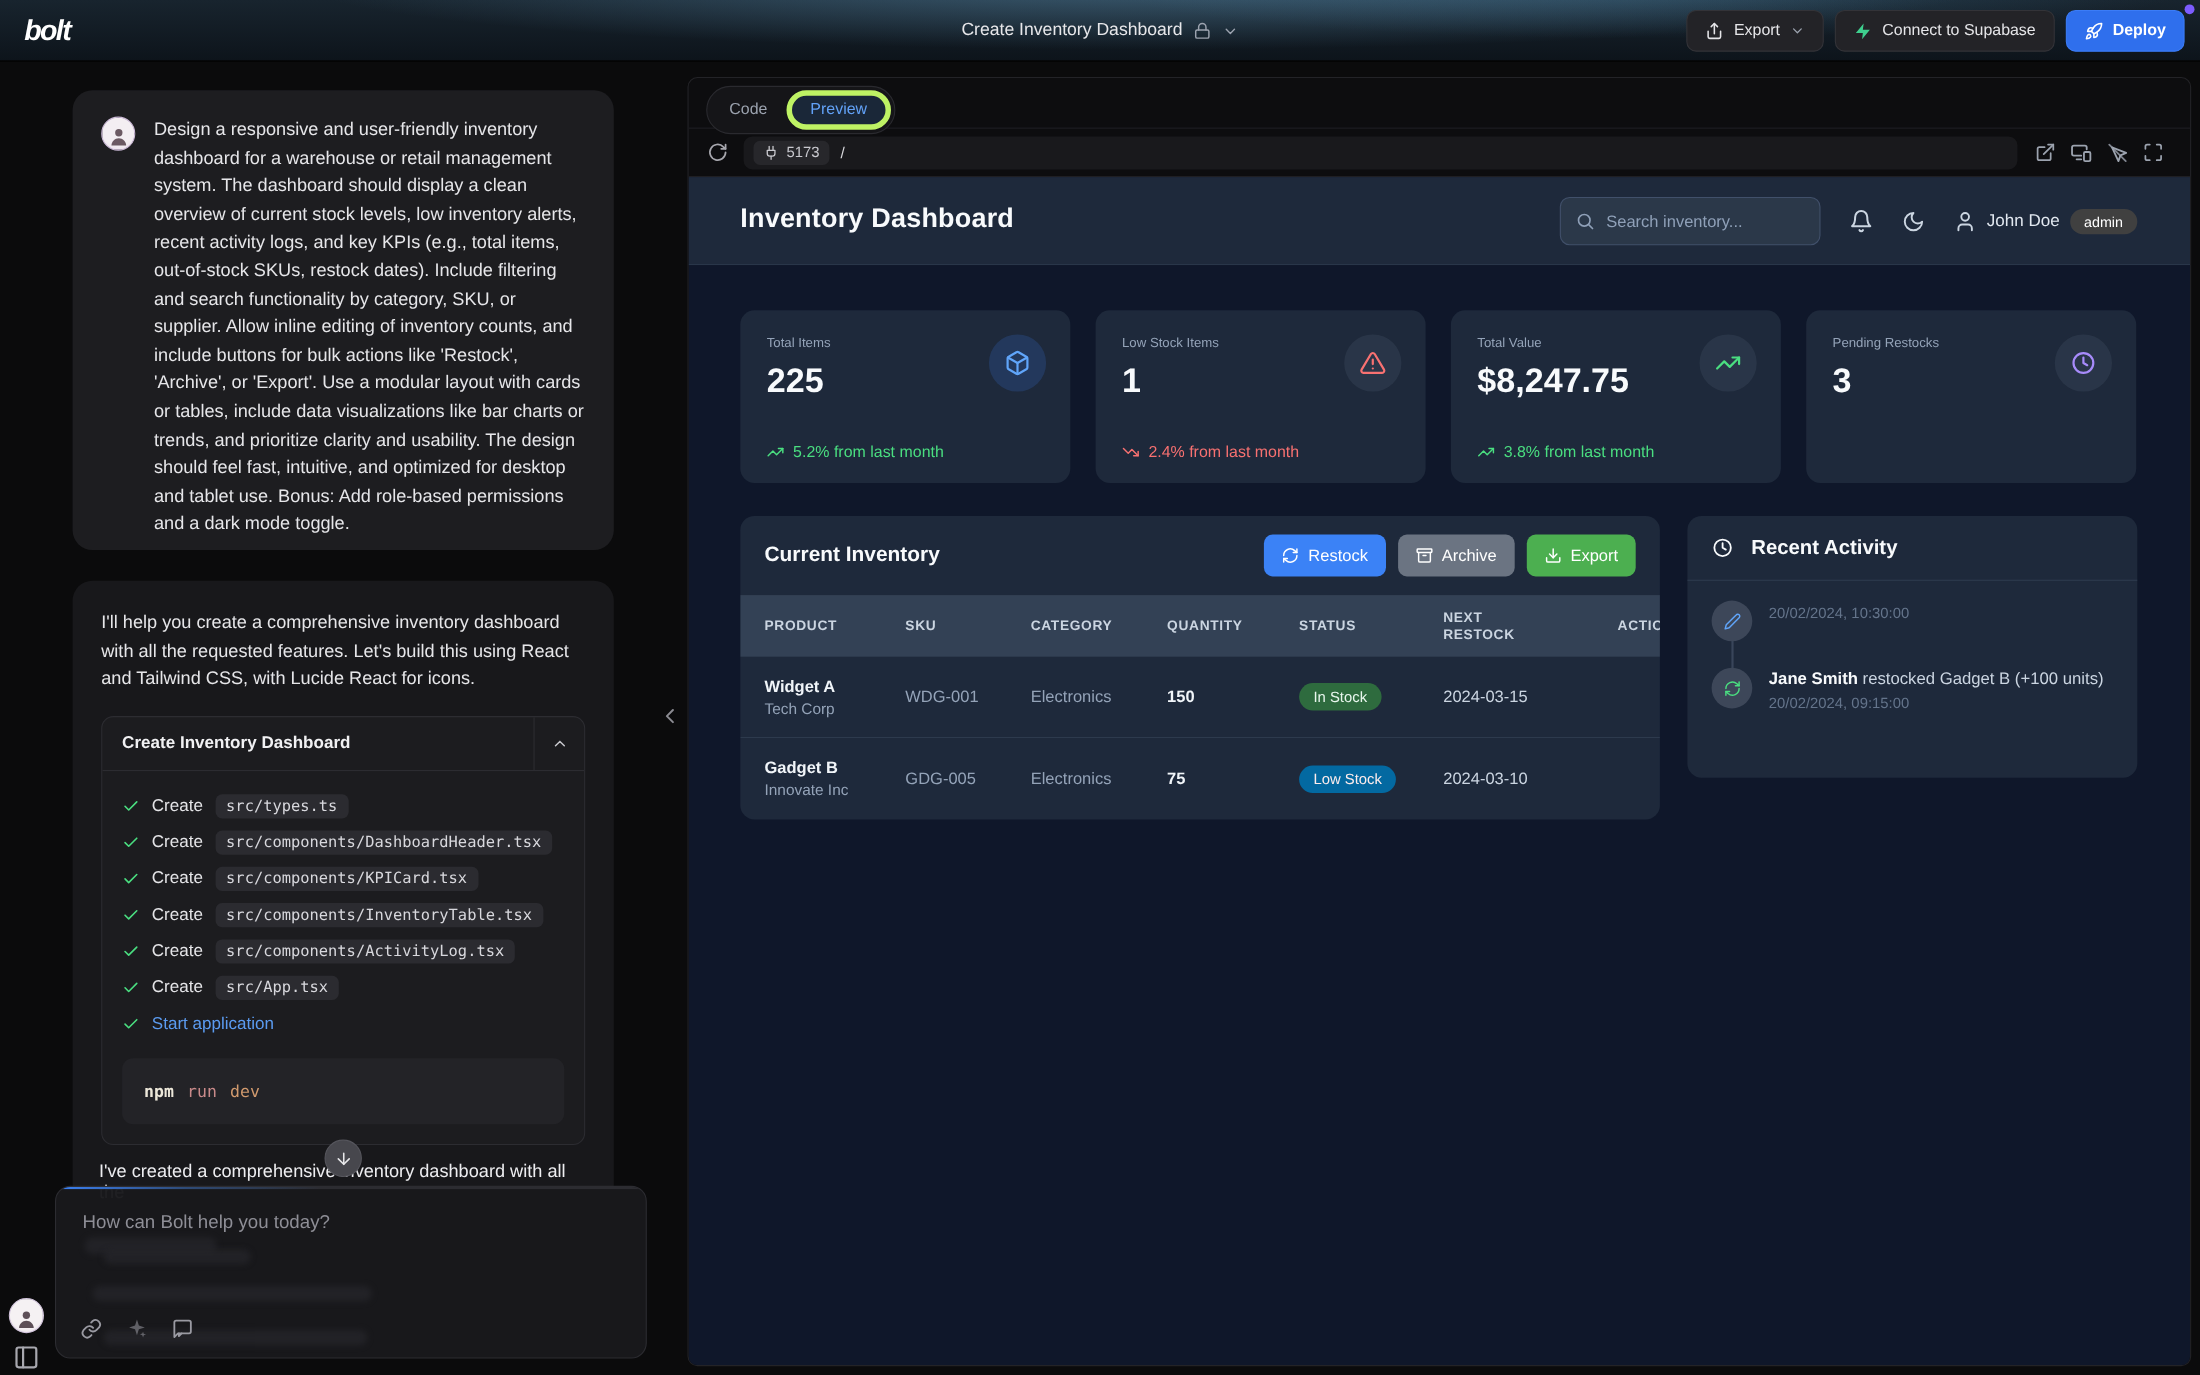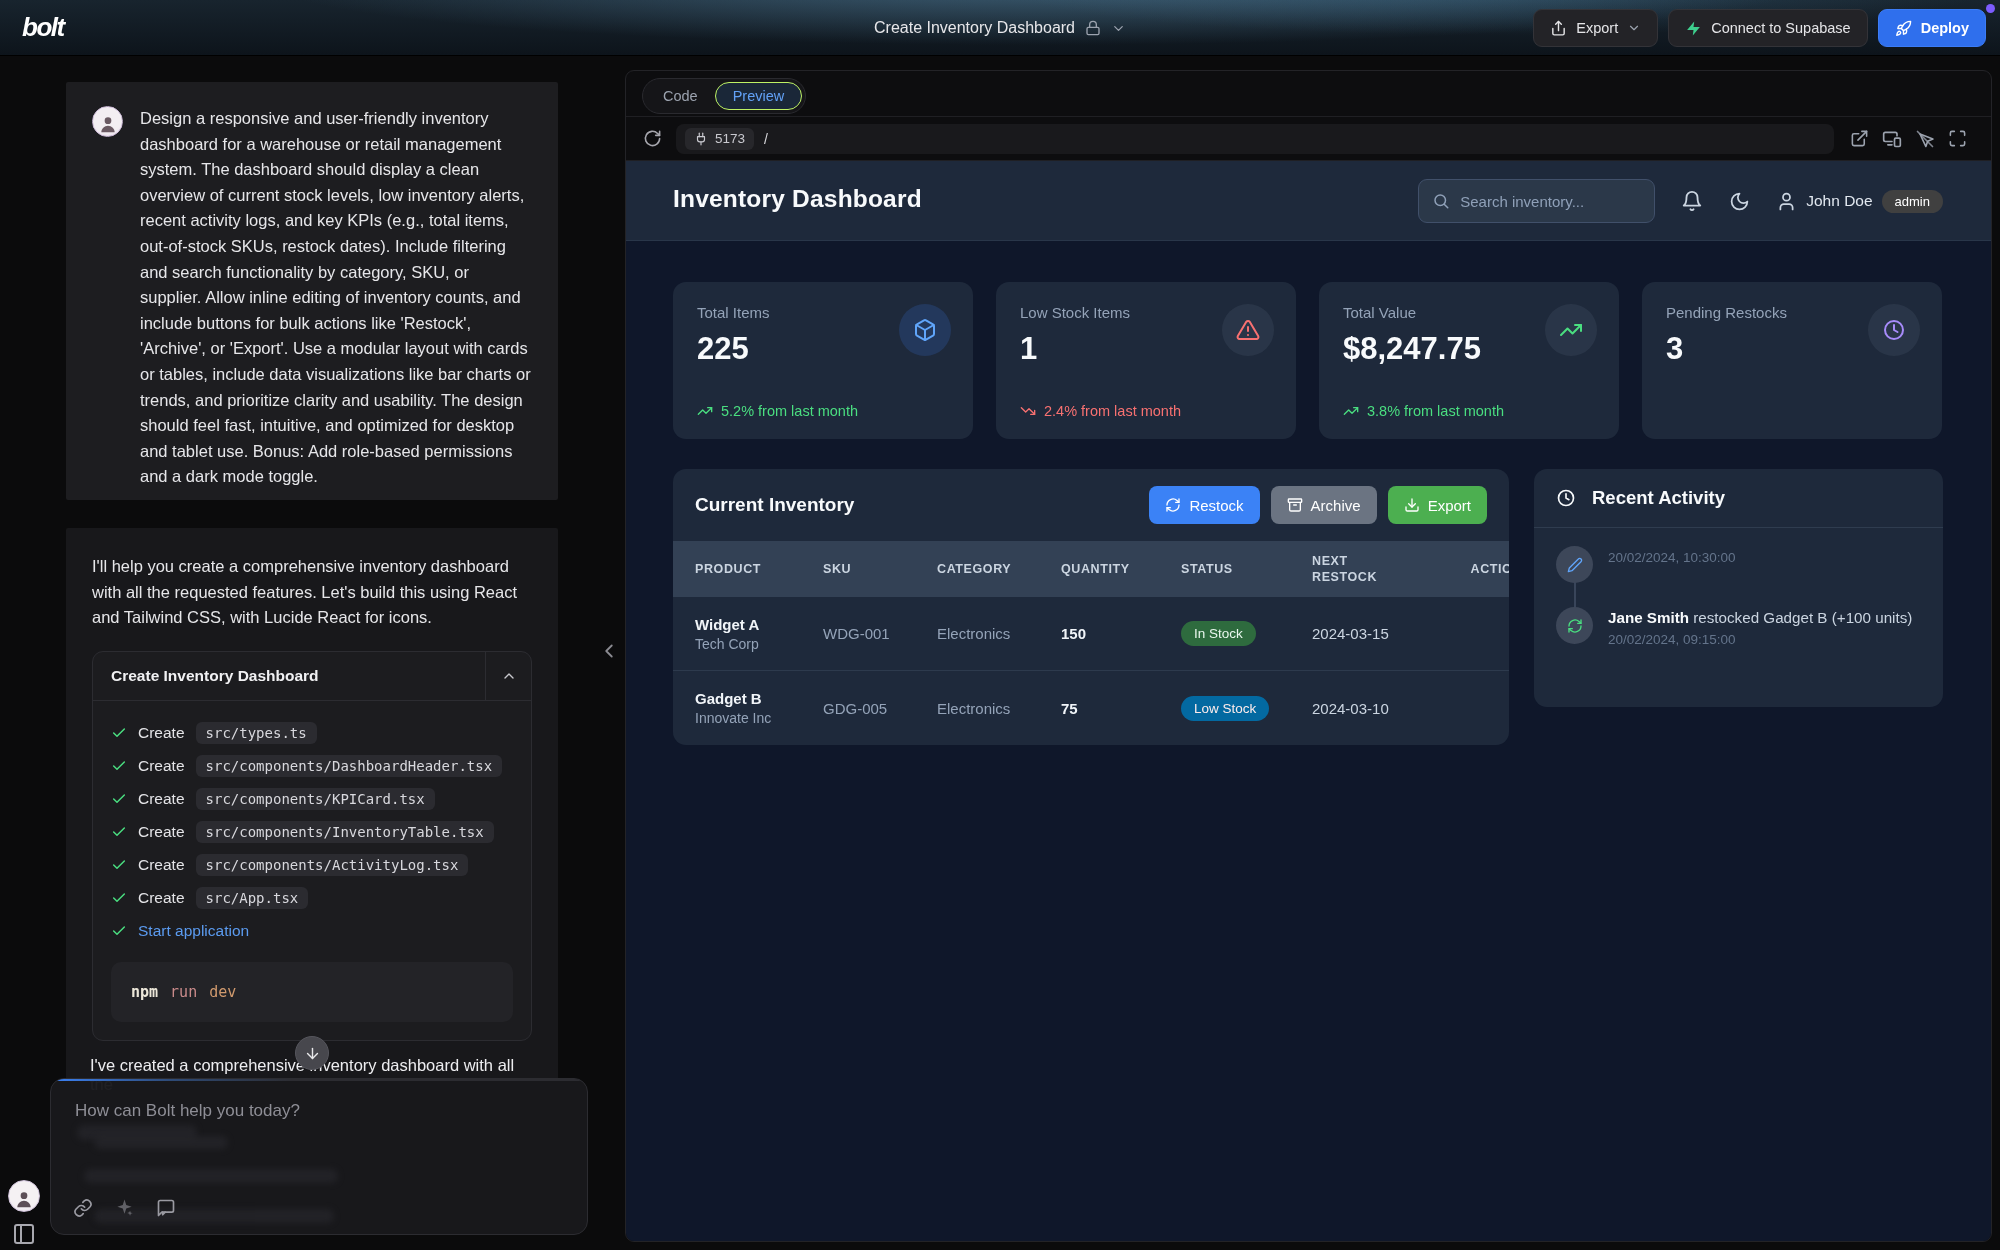--- a/index.html
+++ b/index.html
@@ -16,21 +16,21 @@
   #topbar .logo{ position:absolute; left:22px; top:12px; color:#fff; font-size:26px; font-weight:800; font-style:italic; letter-spacing:-1.5px;}
   #topbar .title-wrap{ position:absolute; left:50%; top:0; height:56px; transform:translateX(-50%); display:flex; align-items:center; gap:10px; color:#e7e7ea; font-size:16px;}
   #topbar .title-wrap .ticon{ color:#9ca3af; }
   .tb-right{ position:absolute; right:14px; top:9px; display:flex; gap:10px; align-items:center;}
   .tb-btn{ display:flex; align-items:center; gap:9px; height:38px; padding:0 16px; border-radius:9px; background:#232327; border:1px solid #333338; color:#e5e5e8; font-size:14.5px; cursor:pointer;}
   .tb-btn .chev{ color:#9ca3af;}
   .tb-btn.deploy{ background:#2f6fed; border-color:#3b7cf7; color:#fff; font-weight:600;}
   .corner-dot{ position:absolute; right:5px; top:4px; width:9px; height:9px; border-radius:50%; background:#7c5cff;}
 
   
-  .chat-card{ position:absolute; left:66px; width:492px; border-radius:2px; background:#1d1d20; }
+  .chat-card{ position:absolute; left:66px; width:492px; border-radius:18px; background:#1d1d20; }
   #user-card{ top:82px; height:418px; padding:24px 26px; }
   #user-card .row{ display:flex; gap:17px; }
   .avatar{ width:31px; height:31px; border-radius:50%; background:radial-gradient(circle at 50% 38%, #f3eef2 62%, #e3d5e6 100%); border:1px solid #cbb9d6; flex:0 0 auto; position:relative; overflow:hidden;}
   .avatar svg{ position:absolute; left:50%; top:55%; transform:translate(-50%,-45%);}
   .msg-text{ color:#e6e6e9; font-size:16.5px; line-height:25.6px; }
   #assistant-card{ top:528px; height:567px; background:#18181b; padding:26px; }
   #assistant-card .msg-text{ margin-bottom:20px; }
 
   .artifact{ width:440px; border:1px solid #2c2c31; border-radius:11px; background:#1c1c1f; overflow:hidden; }
   .artifact-head{ display:flex; align-items:stretch; border-bottom:1px solid #2c2c31; }
@@ -59,21 +59,21 @@
   #mini-avatar{ position:absolute; left:8px; top:1180px; width:32px; height:32px; border-radius:50%; background:radial-gradient(circle at 50% 38%, #f5f1f3 62%, #e6dae8 100%); border:1px solid #d0c2da; overflow:hidden;}
   #mini-avatar svg{ position:absolute; left:50%; top:55%; transform:translate(-50%,-45%);}
   #panel-toggle{ position:absolute; left:12px; top:1222px; color:#a8a8af; cursor:pointer;}
   #collapse-chevron{ position:absolute; left:598px; top:640px; color:#8b8b92; cursor:pointer;}
 
   
   #preview{ position:absolute; left:625px; top:70px; width:1367px; height:1172px; background:#0d0d0f; border:1px solid #232327; border-radius:9px; overflow:hidden;}
   .tabs-row{ position:absolute; left:0; top:0; width:100%; height:46px; border-bottom:1px solid #1f1f23; }
   .tabs-pill{ position:absolute; left:16px; top:7px; display:flex; align-items:center; background:#151518; border:1px solid #2a2a2f; border-radius:999px; padding:3px;}
   .tab{ padding:5px 17px; font-size:14.5px; color:#9ca3af; border-radius:999px; cursor:pointer;}
-  .tab.active{ color:#62a1f6; background:#1a2738; border:1px solid #bef264; }
+  .tab.active{ color:#62a1f6; background:#1a2738; border:5px solid #bef264; }
   .url-row{ position:absolute; left:0; top:46px; width:100%; height:44px; border-bottom:1px solid #1f1f23; display:flex; align-items:center;}
   .reload{ margin-left:17px; color:#a6a6ad; cursor:pointer;}
   .url-box{ margin-left:14px; width:1158px; height:30px; background:#19191c; border-radius:8px; display:flex; align-items:center; padding:0 9px; gap:10px;}
   .port-pill{ display:flex; align-items:center; gap:7px; background:#27272b; border-radius:6px; height:22px; padding:4px 9px; color:#c9c9cf; font-size:13.5px; cursor:pointer;}
   .url-path{ color:#d8d8dc; font-size:14px; }
   .url-actions{ display:flex; gap:13px; margin-left:16px; color:#9ca3af;}
   .url-actions .ticon{ cursor:pointer; }
 
   
   #viewport{ position:absolute; left:0; top:90px; width:1365px; height:1080px; background:#0f172a; }
@@ -82,21 +82,21 @@
   .dash-right{ position:absolute; right:48px; top:18px; display:flex; align-items:center; gap:26px;}
   .search-box{ display:flex; align-items:center; gap:10px; width:237px; height:44px; background:#2b3849; border:1px solid #41506a; border-radius:9px; padding:0 13px; color:#8fa0b8;}
   .search-box .ph{ font-size:15px; color:#8fa0b8;}
   .hicon{ color:#cbd5e1; cursor:pointer;}
   .user-cluster{ display:flex; align-items:center; gap:9px; }
   .user-name{ color:#e2e8f0; font-size:15.5px;}
   .role-badge{ background:#404040; color:#fff; font-size:13px; padding:4px 13px; border-radius:999px;text-align:right;}
 
   
   .kpi{ position:absolute; top:121px; width:300px; height:157px; background:#1e293b; border-radius:13px; padding:22px 24px;}
-  .kpi .label{ color:#94a3b8; font-size:15px;}
+  .kpi .label{ color:#94a3b8; font-size:12px;}
   .kpi .value{ color:#f8fafc; font-size:31px; font-weight:700; margin-top:10px;}
   .kpi .icon-circle{ position:absolute; right:22px; top:22px; width:52px; height:52px; border-radius:50%; display:flex; align-items:center; justify-content:center;}
   .kpi .trend{ position:absolute; left:24px; bottom:20px; display:flex; align-items:center; gap:8px; font-size:14.5px;}
   .trend.up{ color:#4ade80;} .trend.down{ color:#f87171;}
   .ic-blue{ background:rgba(59,130,246,.18); color:#60a5fa;}
   .ic-red{ background:rgba(148,163,184,.10); color:#f87171;}
   .ic-green{ background:rgba(148,163,184,.10); color:#4ade80;}
   .ic-purple{ background:rgba(148,163,184,.10); color:#a78bfa;}
 
   

